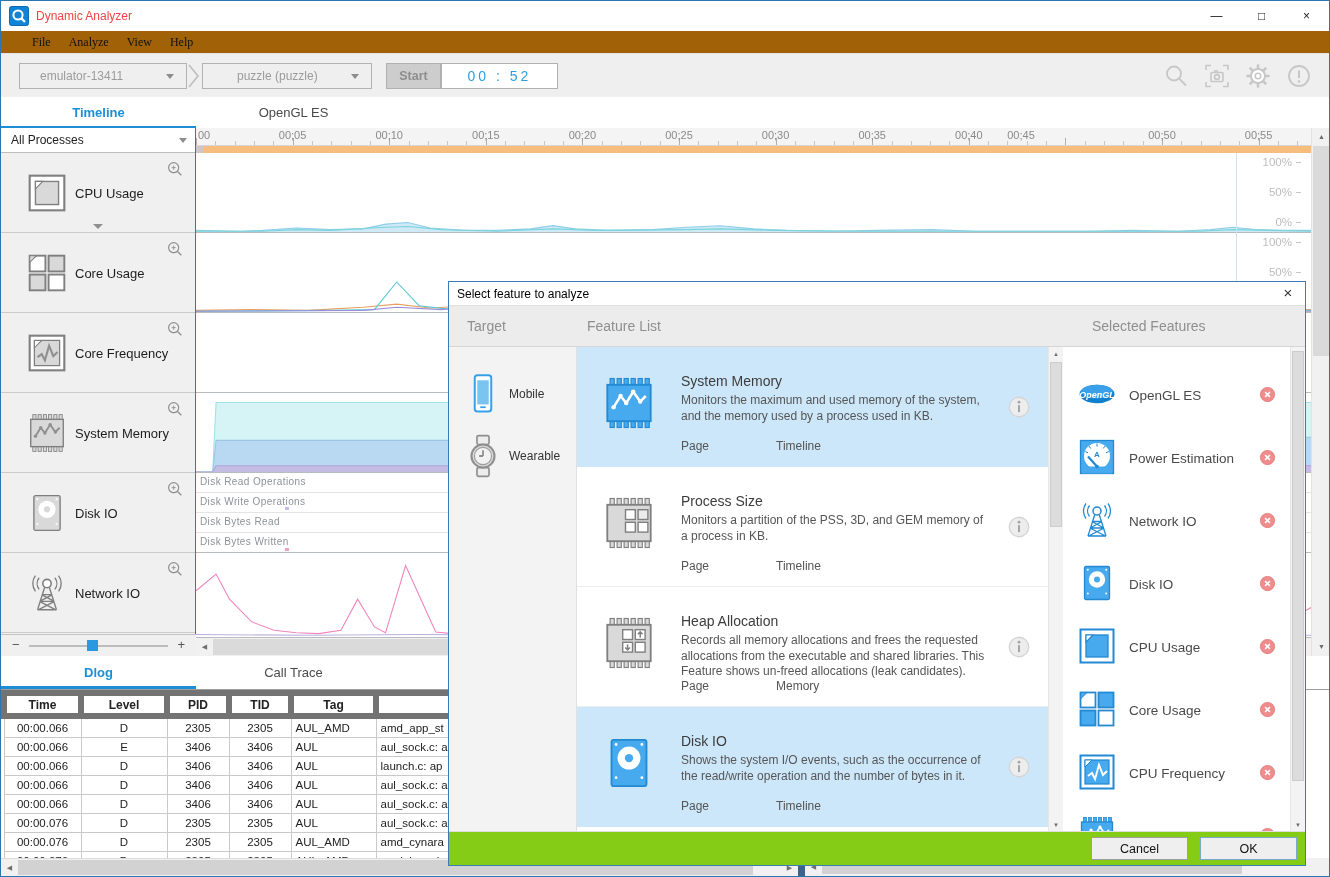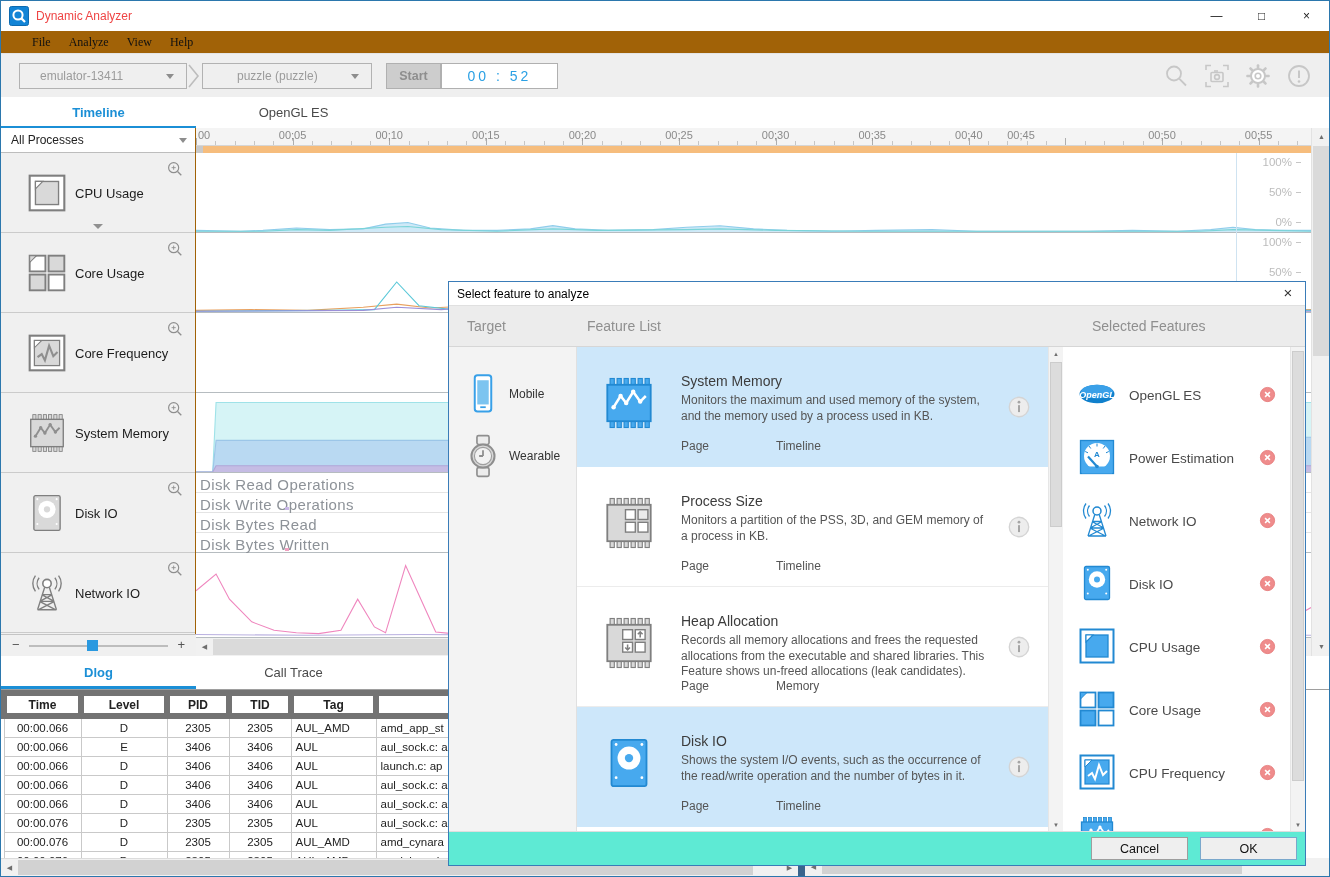--- a/index.html
+++ b/index.html
@@ -73,21 +73,21 @@
   .chart-row{position:absolute;left:0;width:1115px;background:#fff;border-bottom:1px solid #b6bcc0;box-sizing:border-box;}
   #row-cpu{top:25px;height:80px;} #row-core{top:105px;height:80px;} #row-freq{top:185px;height:80px;}
   #row-mem{top:265px;height:80px;} #row-disk{top:345px;height:80px;} #row-net{top:425px;height:85px;}
   .chart-canvas{position:absolute;top:0;left:0;right:0;bottom:0;}
   .chart-canvas svg{width:100%;height:100%;display:block;}
   .scale-label{position:absolute;right:10px;font-size:11.5px;color:#bcbcbc;z-index:2;}
   .scale-label::after{content:"";display:inline-block;width:5px;height:1px;background:#c6c6c6;margin-left:4px;vertical-align:3px;}
   #scale-sep{position:absolute;left:1040px;top:25px;width:1px;height:485px;background:#cfe3f1;z-index:1;}
   .disk-subrow{position:relative;height:20px;border-bottom:1px solid #e4e4e4;box-sizing:border-box;}
   .disk-subrow:last-child{border-bottom:none;}
-  .disk-label{position:absolute;left:4px;top:3px;font-size:15px;color:#8d9298;letter-spacing:0.4px;}
+  .disk-label{position:absolute;left:4px;top:3px;font-size:10px;color:#8d9298;letter-spacing:0.4px;}
   .disk-tick{position:absolute;bottom:2px;width:4px;height:3px;}
   #hscroll-main{position:absolute;top:510px;left:0;width:1115px;height:18px;background:#f1f1f1;}
   .scroll-arrow{position:absolute;width:17px;height:18px;line-height:18px;text-align:center;font-size:7px;color:#6f6f6f;}
   .thumb{position:absolute;background:#dadada;}
   #hscroll-main .thumb{left:17px;top:1px;height:16px;width:960px;}
   #vscroll{position:absolute;left:1310px;top:0;width:20px;height:528px;background:#f1f1f1;border-left:1px solid #e2e2e2;box-sizing:border-box;}
   #vscroll .thumb{left:1px;top:18px;width:17px;height:210px;}
   
   #bottompanel{position:absolute;top:655px;left:0;width:1330px;height:220px;background:#fff;}
   #logtable{position:absolute;top:34px;left:0;border-collapse:collapse;table-layout:fixed;width:800px;
@@ -134,21 +134,21 @@
   #dlg-selected{position:absolute;left:614px;top:0;bottom:0;width:227px;overflow:hidden;background:#fff;}
   .sel-item{height:63px;position:relative;}
   .sel-item:first-child{margin-top:16px;}
   .sel-icon{position:absolute;left:14px;top:11px;width:40px;height:40px;}
   .sel-icon svg{width:40px;height:40px;}
   .sel-label{position:absolute;left:66px;top:50%;transform:translateY(-50%);font-size:13.5px;color:#4a4a4a;}
   .sel-remove{position:absolute;right:12px;top:21px;width:21px;height:21px;}
   .sel-remove svg{width:21px;height:21px;}
   #dlg-sscroll{position:absolute;left:841px;top:0;bottom:0;width:15px;background:#f3f3f3;border-left:1px solid #e6e6e6;box-sizing:border-box;}
   #dlg-sscroll .thumb{left:1px;top:4px;width:12px;height:430px;background:#dcdcdc;border:1px solid #cccccc;box-sizing:border-box;}
-  .dlg-footer{position:absolute;left:0;right:0;bottom:0;height:33px;border-top:1px solid #dedede;background:#5eead4;}
+  .dlg-footer{position:absolute;left:0;right:0;bottom:0;height:33px;border-top:1px solid #dedede;background:#84cc16;}
   .dlg-btn{position:absolute;top:5px;width:97px;height:23px;background:#efefef;border:1px solid #9e9e9e;
            font-size:12.5px;color:#111;display:flex;align-items:center;justify-content:center;
            box-sizing:border-box;font-family:inherit;}
   #btn-cancel{left:642px;} #btn-ok{left:751px;border-color:#7aa8cc;}
 </style>
 </head>
 <body>
 
 <div id="app">
 

